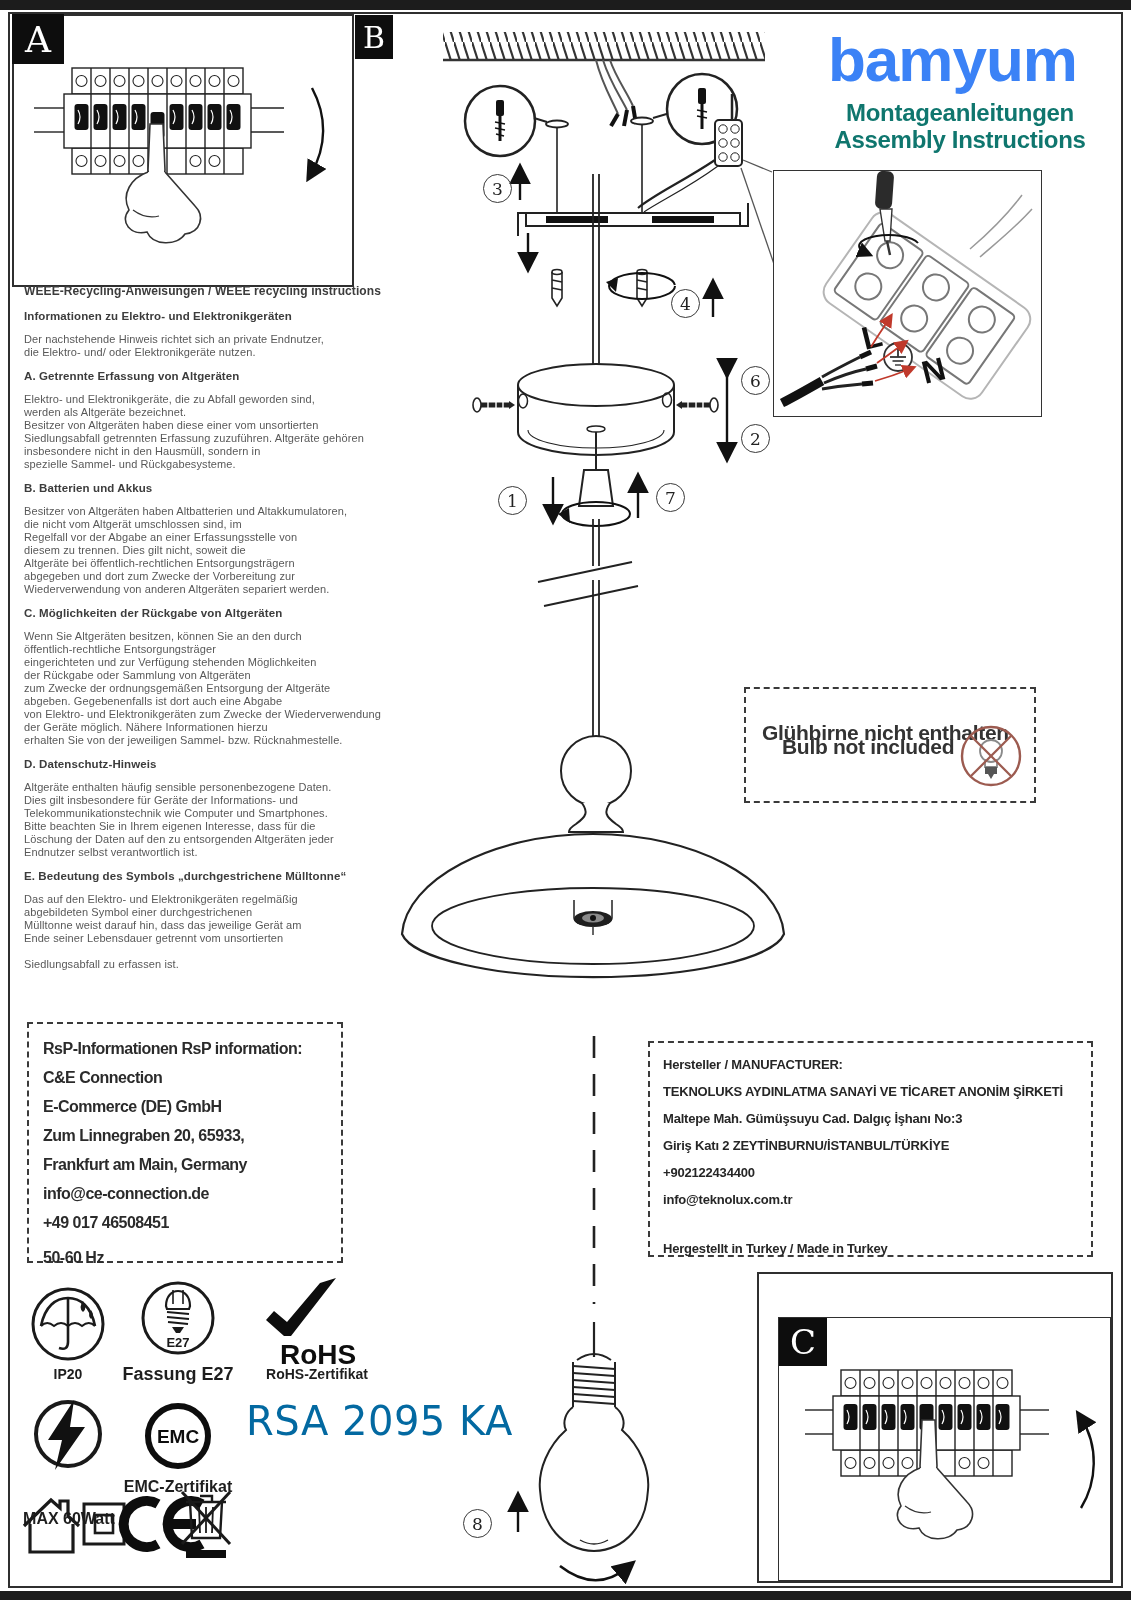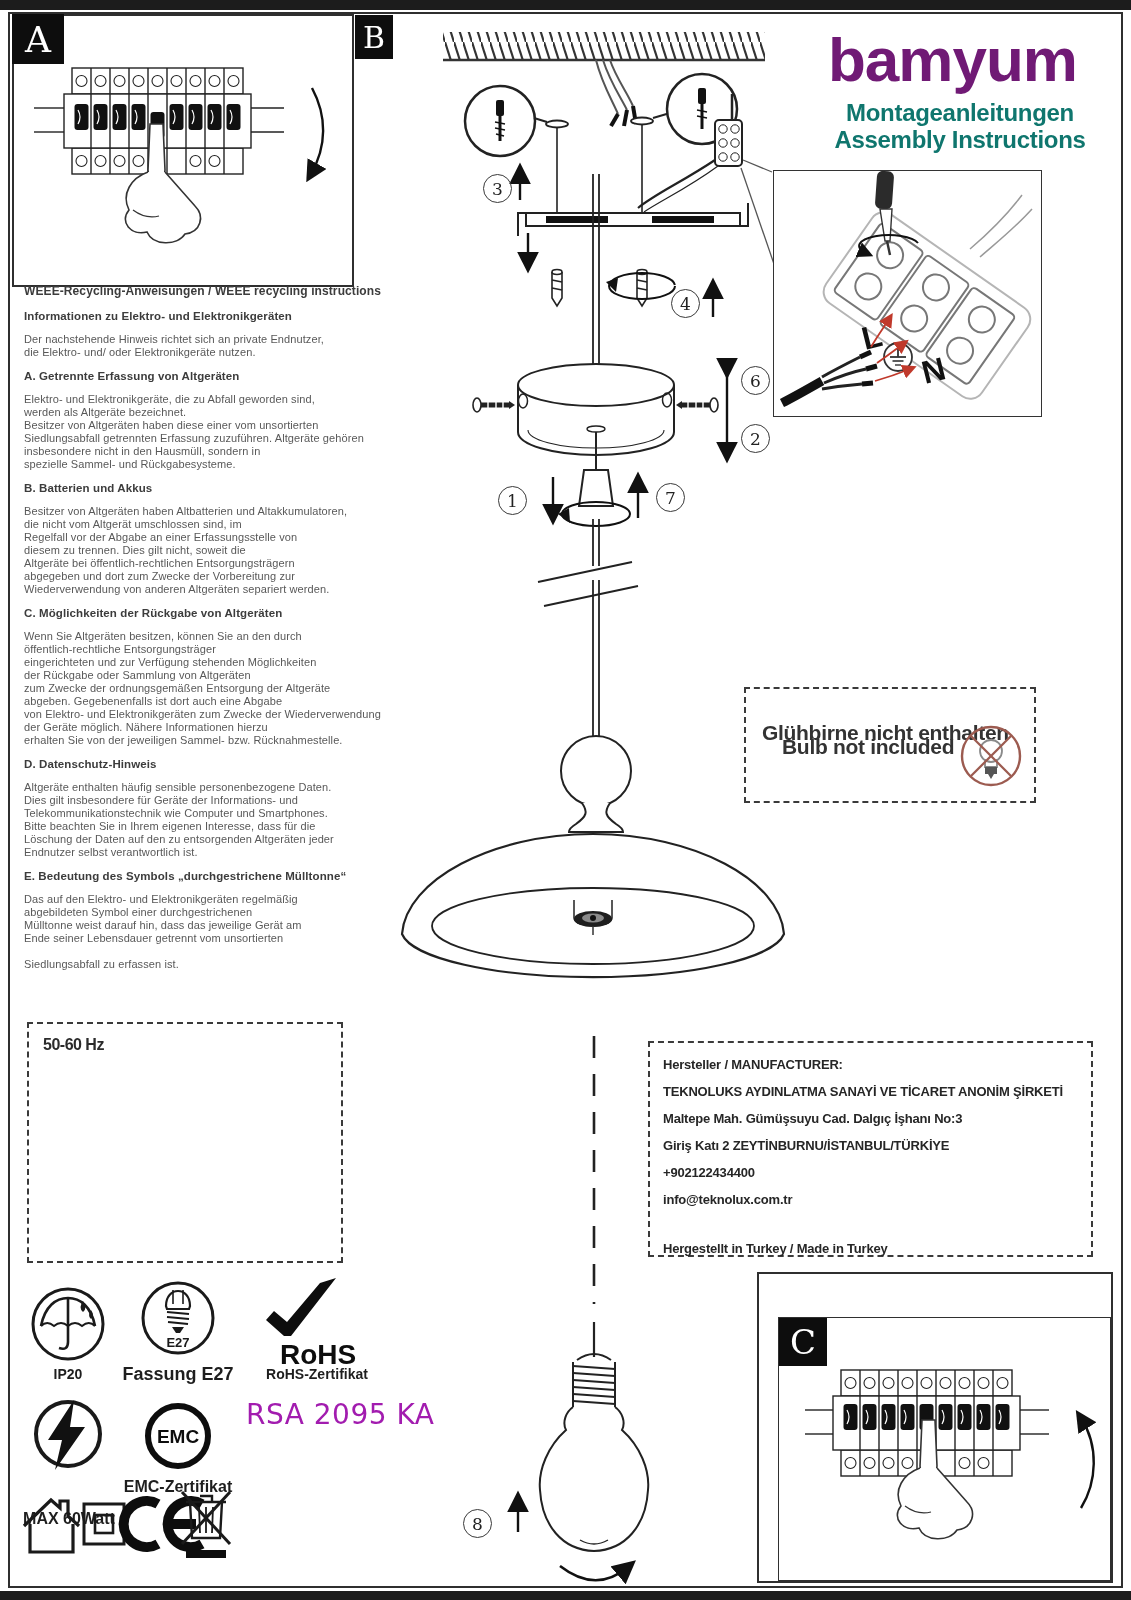--- a/index.html
+++ b/index.html
@@ -4,31 +4,31 @@
 <style>
   html,body{margin:0;padding:0;background:#fff;}
   body{width:1131px;height:1600px;position:relative;font-family:"Liberation Sans",sans-serif;overflow:hidden;}
   .abs{position:absolute;}
   .pre{white-space:pre-line;}
   .bar{background:#1c1c1c;}
   .box{border:2px solid #2f2f2f;background:#fff;}
   .dashbox{border:2px dashed #3a3a3a;background:#fff;}
   .plabel{background:#0d0d0d;color:#fff;font-family:"DejaVu Serif",serif;display:flex;align-items:center;justify-content:center;}
   .stepnum{width:27px;height:27px;border:1.6px solid #3a3a3a;border-radius:50%;font-family:"DejaVu Serif",serif;font-size:17px;color:#222;display:flex;align-items:center;justify-content:center;}
-  .brand{font-size:62px;font-weight:bold;color:#701a75;letter-spacing:-1px;}
+  .brand{font-size:62px;font-weight:bold;color:#3b82f6;letter-spacing:-1px;}
   .subtitle{font-size:24px;font-weight:bold;color:#0f766e;line-height:27px;text-align:center;letter-spacing:-0.3px;}
   .weee{color:#585858;font-size:11px;line-height:13px;letter-spacing:0.1px;}
   .weee .t{font-size:12px;font-weight:bold;color:#3c3c3c;margin:0 0 12px 0;}
   .weee h4{font-size:11.5px;color:#3c3c3c;margin:0 0 10px 0;}
   .weee p{margin:0 0 11px 0;}
   .gbx-text{font-size:21px;font-weight:bold;color:#333;letter-spacing:-0.3px;}
   .rsp{font-size:16px;font-weight:bold;color:#2b2b2b;line-height:29px;letter-spacing:-0.5px;}
   .mfr{font-size:13px;font-weight:bold;color:#262626;line-height:27px;letter-spacing:-0.2px;}
   .certlabel{font-weight:bold;color:#1e1e1e;text-align:center;}
-  .model{font-size:28px;color:#a21caf;font-family:"DejaVu Sans",sans-serif;letter-spacing:0.5px;}
+  .model{font-size:40px;color:#0369a1;font-family:"DejaVu Sans",sans-serif;letter-spacing:0.5px;}
   svg{display:block;}
 </style>
 </head>
 <body>
 
 <div class="abs bar" style="left:0;top:0;width:1131px;height:10px;"></div>
 <div class="abs bar" style="left:0;top:1591px;width:1131px;height:9px;"></div>
 <div class="abs" style="left:8px;top:12px;width:1111px;height:1572px;border:2px solid #2f2f2f;"></div>
 
 <div class="abs box" style="left:12px;top:14px;width:338px;height:269px;">
@@ -396,20 +396,27 @@
     <path d="M27,36 L27,44 L39,44 L39,36" fill="none" stroke="#8a8a8a" stroke-width="1.8"></path>
     <rect x="27" y="44" width="12" height="7" fill="#555"></rect>
     <path d="M30,51 L36,51 L33,56 Z" fill="#555"></path>
     <circle cx="33" cy="33" r="29" fill="none" stroke="#9c5b50" stroke-width="2.4"></circle>
     <line x1="13" y1="13" x2="53" y2="53" stroke="#9c5b50" stroke-width="2.2"></line>
     <line x1="53" y1="13" x2="13" y2="53" stroke="#9c5b50" stroke-width="2.2"></line>
   </svg>
 </div>
 
 <div class="abs dashbox" style="left:27px;top:1022px;width:312px;height:237px;">
+  <div class="rsp pre" style="padding:10px 0 0 14px;">RsP-Informationen RsP information:
+C&amp;E Connection
+E-Commerce (DE) GmbH
+Zum Linnegraben 20, 65933,
+Frankfurt am Main, Germany
+info@ce-connection.de
++49 017 46508451</div>
   <div class="rsp" style="padding:6px 0 0 14px;">50-60 Hz</div>
 </div>
 
 <div class="abs dashbox" style="left:648px;top:1041px;width:441px;height:212px;">
   <div class="mfr pre" style="padding:8px 0 0 13px;">Hersteller / MANUFACTURER:
 TEKNOLUKS AYDINLATMA SANAYİ VE TİCARET ANONİM ŞİRKETİ
 Maltepe Mah. Gümüşsuyu Cad. Dalgıç İşhanı No:3
 Giriş Katı 2 ZEYTİNBURNU/İSTANBUL/TÜRKİYE
 +902122434400
 info@teknolux.com.tr</div>

